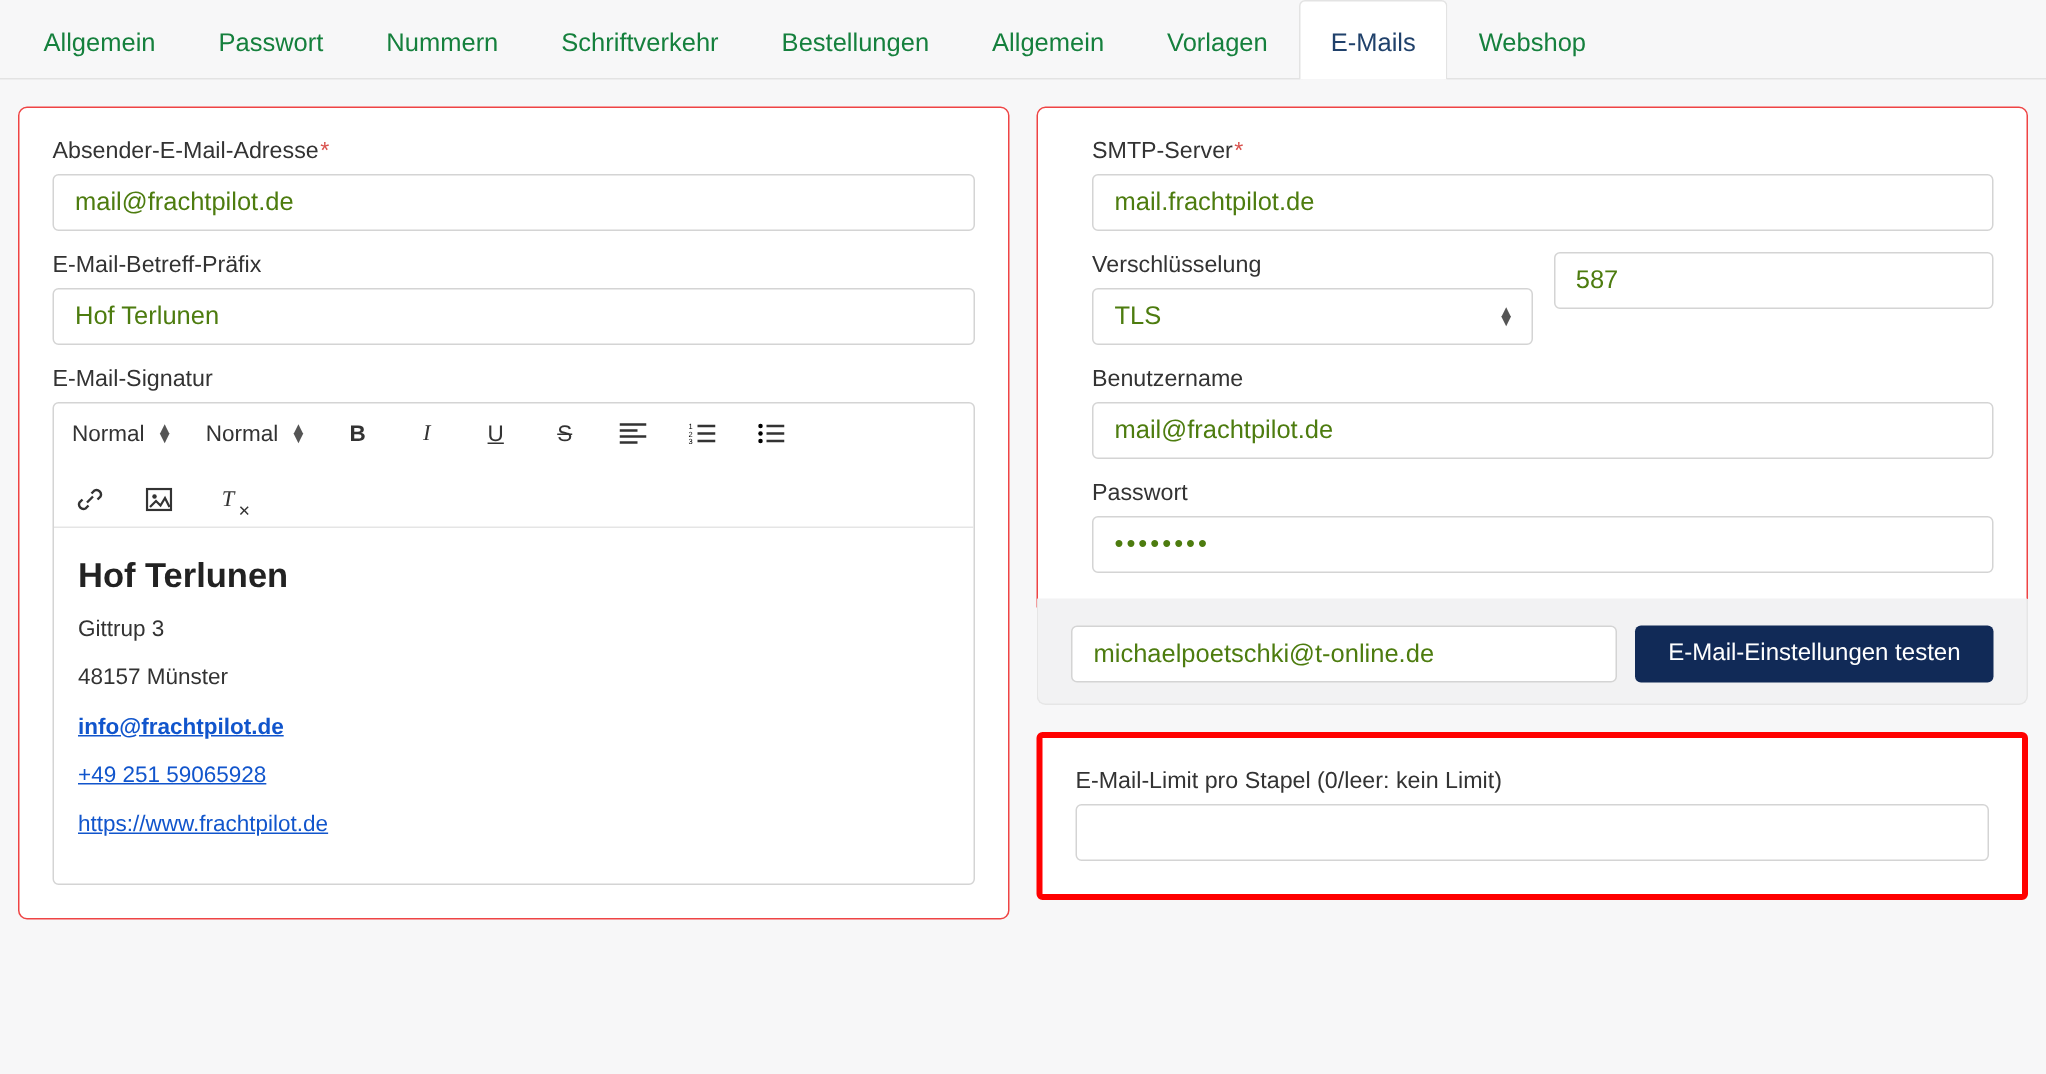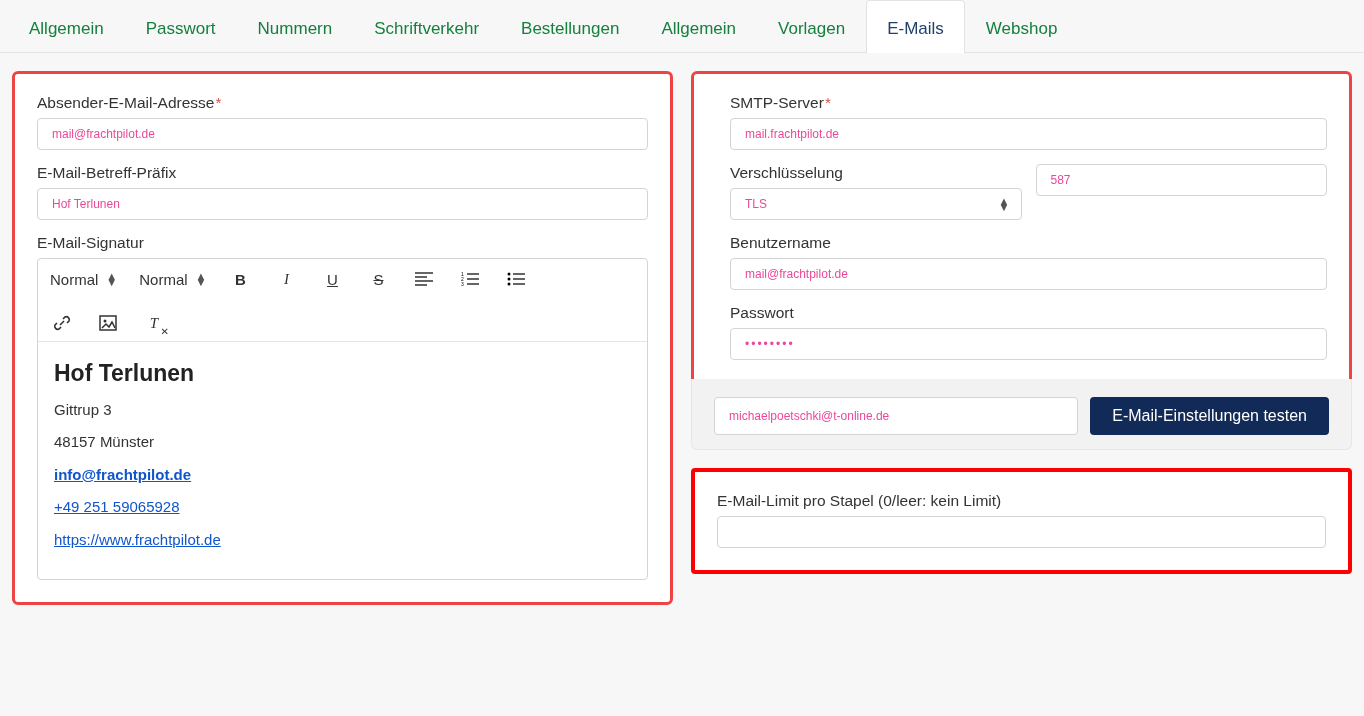--- a/index.html
+++ b/index.html
@@ -33,21 +33,21 @@
   }
   .panels {
     display: flex;
     gap: 18px;
     padding: 18px 12px 12px;
     align-items: flex-start;
   }
   .panel-col { flex: 1; display: flex; flex-direction: column; gap: 18px; }
   .card {
     background: #fff;
-    border: 3px solid #ef4444;
+    border: 1px solid #ef4444;
     border-radius: 6px;
     padding: 20px 22px 22px;
   }
   .highlight-card {
     border: 4px solid #ff0000;
     border-radius: 4px;
   }
   .form-group { margin-bottom: 14px; }
   .form-group:last-child { margin-bottom: 0; }
   .form-label {
@@ -55,22 +55,22 @@
     font-size: 15.5px;
     color: #333;
     margin-bottom: 6px;
   }
   .req { color: #d9534f; margin-left: 1px; }
   .form-control {
     width: 100%;
     padding: 8px 14px;
     border: 1px solid #d4d4d4;
     border-radius: 4px;
-    font-size: 12px;
-    color: #ec4899;
+    font-size: 17px;
+    color: #4d7c0f;
     background: #fff;
     font-family: inherit;
   }
   .row-2 { display: flex; gap: 14px; }
   .row-2 > .form-group { flex: 1; }
   .select-wrap { position: relative; }
   .select-wrap .form-control { appearance: none; padding-right: 30px; }
   .select-arrows {
     position: absolute; right: 12px; top: 50%; transform: translateY(-50%);
     font-size: 11px; color: #555; line-height: 6px; pointer-events: none;

